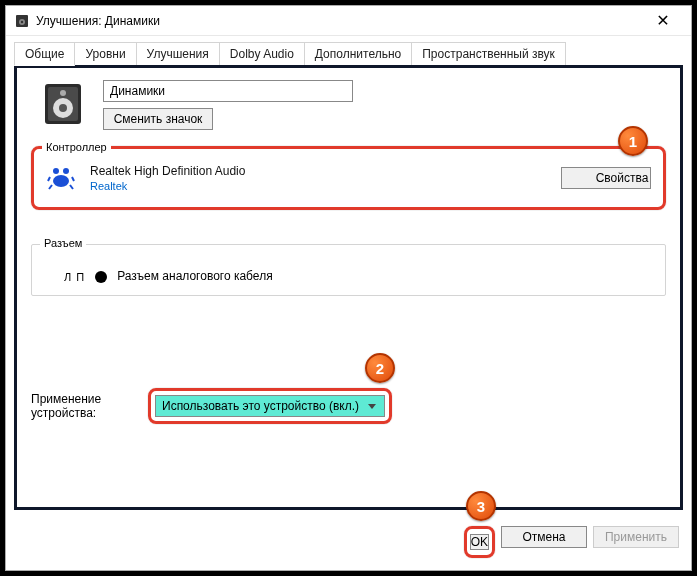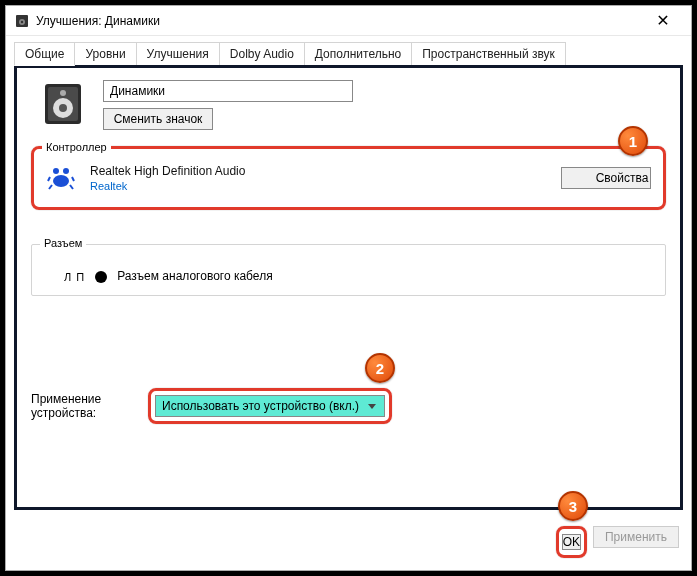--- a/index.html
+++ b/index.html
@@ -124,15 +124,16 @@
         <span class="badge" style="top:-38px; right:-6px;">2</span>
       </div>
     </div>
   </div>
 
   <div class="footer">
     <div class="ok-wrap highlight">
       <span class="btn">OK</span>
       <span class="badge" style="top:-38px; right:-4px;">3</span>
     </div>
+    <span class="btn">Отмена</span>
     <span class="btn disabled">Применить</span>
   </div>
 </div>
 
 </body></html>

